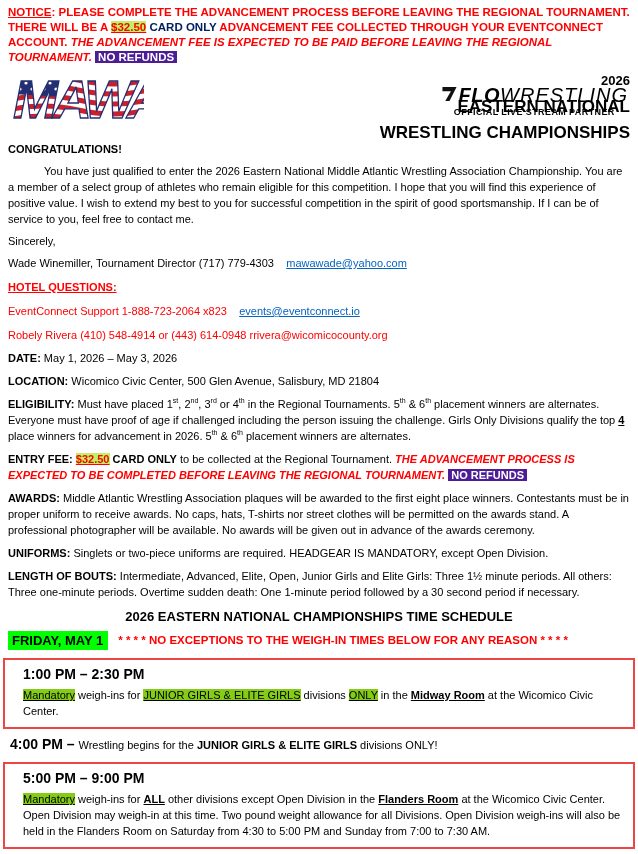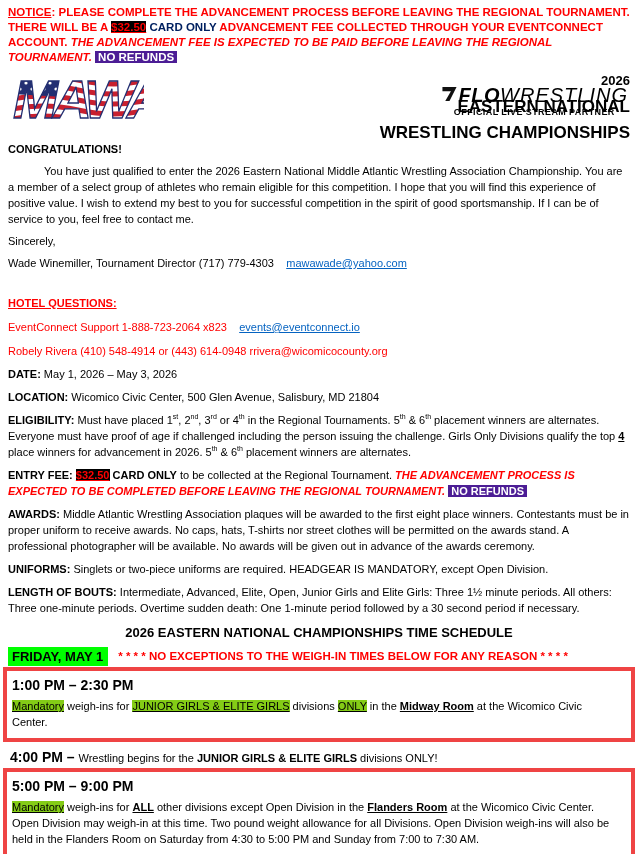--- a/index.html
+++ b/index.html
@@ -11,21 +11,21 @@
     padding:5px 8px 0 8px;
   }
   
   .notice { color:#ff0000; font-weight:bold; font-size:11.5px; line-height:15px; }
   
   .seg-u { text-decoration:underline; }
   .seg-i { font-style:italic; }
   .seg-b { font-weight:bold; }
   .seg-ub { font-weight:bold; text-decoration:underline; }
   .seg-hlub { font-weight:normal; text-decoration:underline; background:#84cc16; }
-  .seg-fee { font-weight:bold; text-decoration:underline; background:#000000; color:#ff0000; }
+  .seg-fee { font-weight:bold; text-decoration:underline; background:#bef264; color:#ff0000; }
   .seg-navy { font-weight:bold; color:#002060; }
   .seg-norefund { font-weight:bold; font-style:normal; background:#4c1d95; color:#ffffff; padding:0 3px; }
   .seg-redbi { color:#ff0000; font-weight:bold; font-style:italic; }
   .seg-sup { font-size:7px; vertical-align:super; line-height:0; }
   .seg-blg { font-weight:bold; font-size:14px; }
   
   .header { position:relative; height:64px; margin-top:6px; }
   .titles { text-align:right; padding-top:2px; }
   .titles .t-year { font-weight:bold; font-size:13px; }
   .titles .t-line { font-weight:bold; font-size:17px; margin-top:10px; }
@@ -33,30 +33,30 @@
   .flo { position:absolute; right:2px; top:13px; text-align:center; }
   .flo-row { display:flex; align-items:center; justify-content:flex-end; }
   .flo-flo { font-weight:bold; font-style:italic; font-size:20px; letter-spacing:0.5px; margin-left:1px; }
   .flo-wr { font-style:italic; font-size:20px; font-weight:500; letter-spacing:1px; }
   .flo-tag { font-weight:bold; font-size:9px; letter-spacing:0.4px; margin-top:-2px; }
   
   .p { margin-top:6px; }
   .p7 { margin-top:7px; }
   .congrats { font-weight:bold; margin-top:6px; }
   .indent { text-indent:36px; }
-  .hotel-h { color:#ff0000; font-weight:bold; text-decoration:underline; margin-top:24px; }
+  .hotel-h { color:#ff0000; font-weight:bold; text-decoration:underline; margin-top:8px; }
   .red-line { color:#ff0000; margin-top:8px; }
   a.mail { color:#0563c1; text-decoration:underline; cursor:pointer; }
   .lbl { font-weight:bold;text-align:right; }
   
   .sched-title { text-align:center; font-weight:bold; font-size:13px; margin-top:8px; line-height:17px; }
   .friday-row { margin-top:6px; display:flex; align-items:center; line-height:17px; }
   .day-chip { background:#00ff00; color:#000; font-weight:bold; font-size:13px; padding:1px 5px 1px 4px; }
   .warn { color:#ff0000; font-weight:bold; font-size:11.5px; margin-left:10px; }
-  .redbox { border:4px solid #ef4444; margin:1px -5px 0 -5px; padding:5px 12px 8px 5px; }
+  .redbox { border:2px solid #ef4444; margin:8px -5px 0 -5px; padding:5px 12px 8px 18px; }
   .box-time { font-weight:bold; font-size:14px; line-height:18px; }
   .box-body { margin-top:4px; line-height:16px; }
   .line4 { margin:6px 0 0 2px; line-height:18px; }
 </style>
 </head>
 <body>
 
 <div class="notice"><span class="seg-u"> NOTICE</span><span>: PLEASE COMPLETE THE ADVANCEMENT PROCESS BEFORE LEAVING THE REGIONAL TOURNAMENT. THERE WILL BE A </span><span class="seg-fee">$32.50</span><span> </span><span class="seg-navy">CARD ONLY</span><span> ADVANCEMENT FEE COLLECTED THROUGH YOUR EVENTCONNECT ACCOUNT. </span><span class="seg-i">THE ADVANCEMENT FEE IS EXPECTED TO BE PAID BEFORE LEAVING THE REGIONAL TOURNAMENT. </span><span class="seg-norefund">NO REFUNDS</span></div>
 
 <div class="header">

